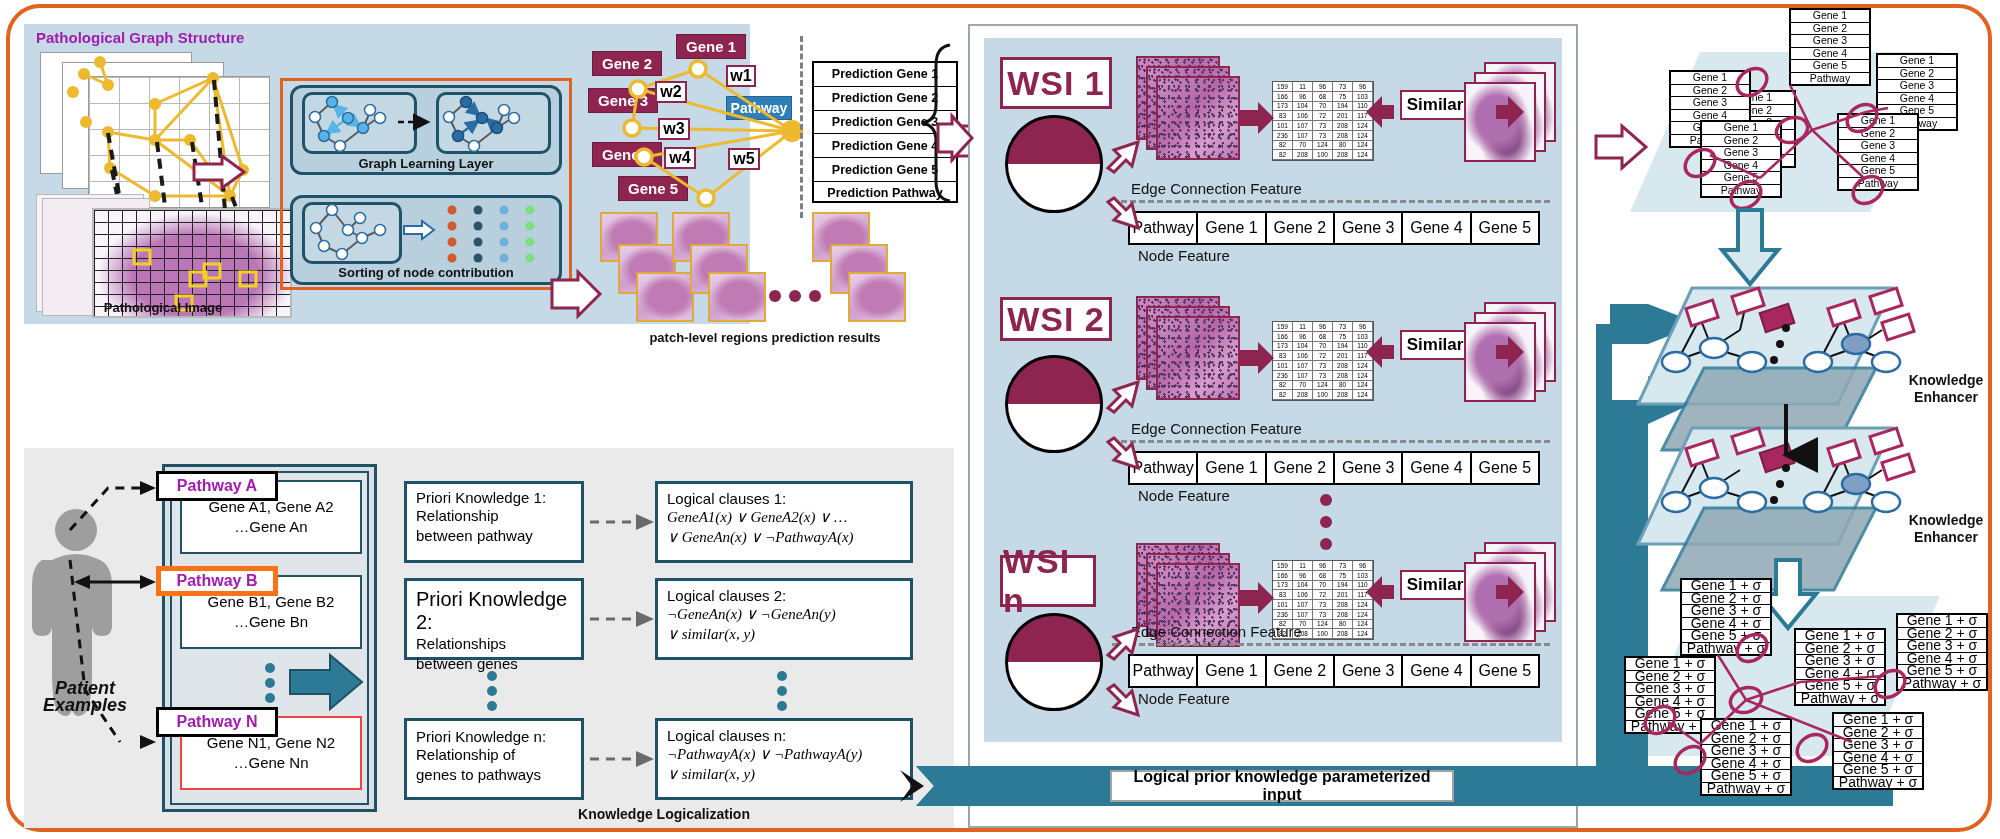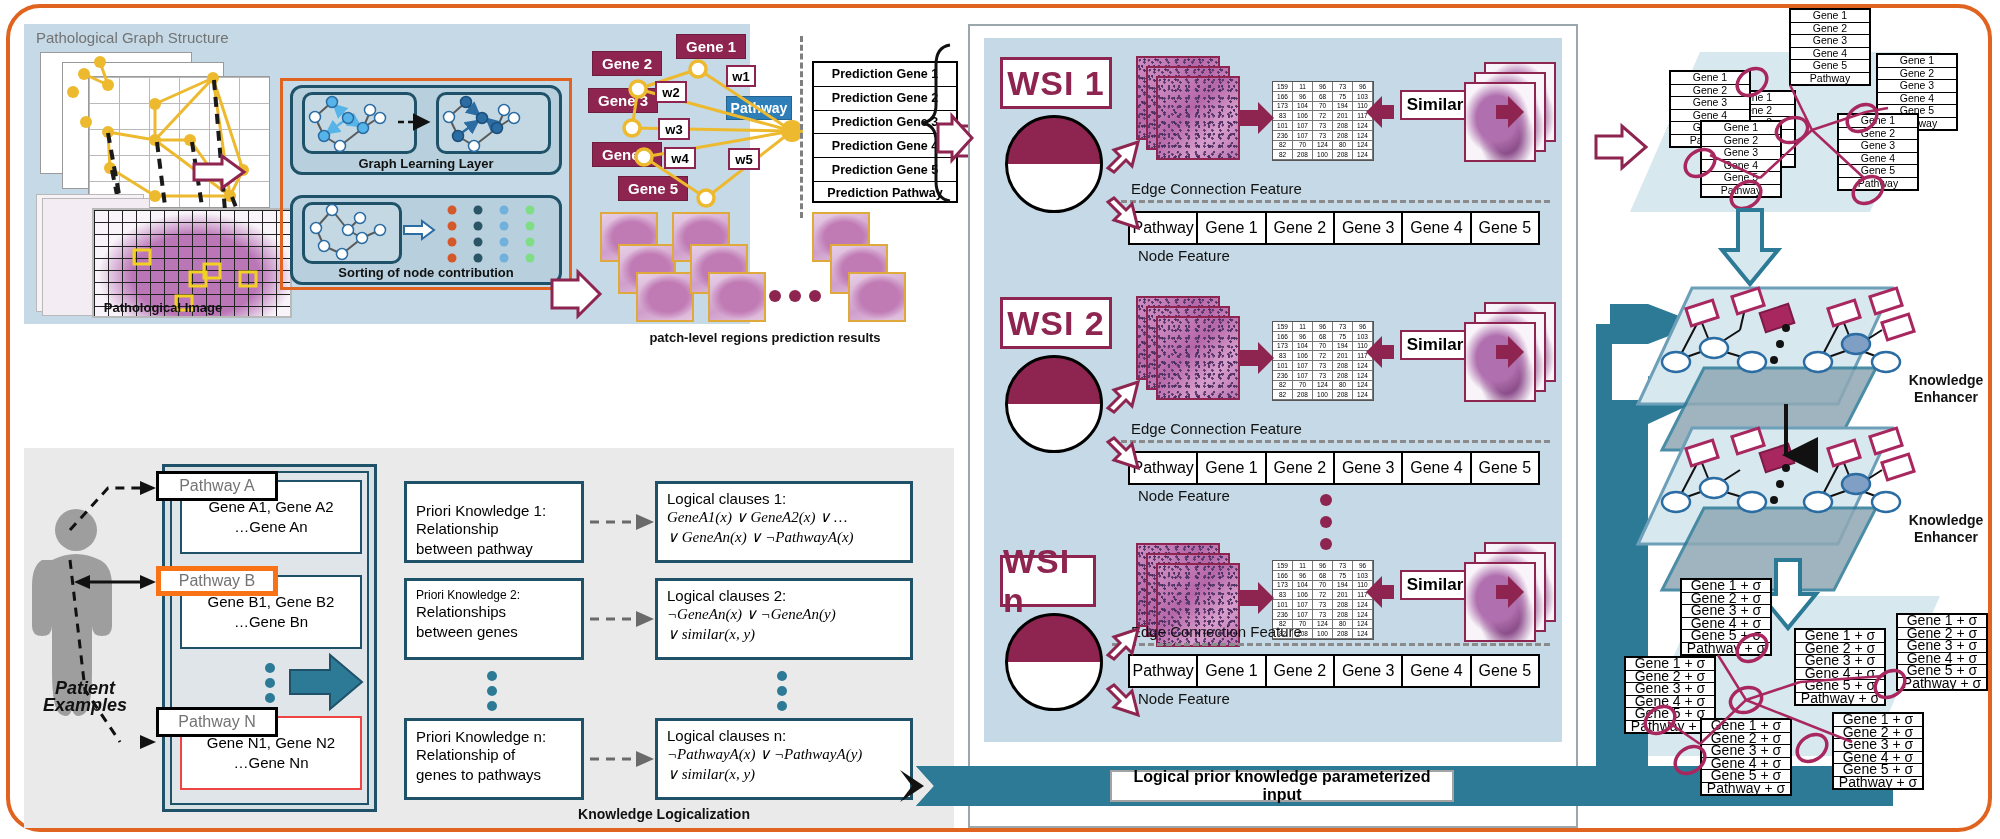--- a/index.html
+++ b/index.html
@@ -10,35 +10,35 @@
   .frame{
     position:absolute;left:6px;top:4px;width:1986px;height:828px;
     border:4px solid #e0631f;border-radius:34px;box-sizing:border-box;
   }
 
   
   .panel-blue{background:#c5dae6;}
   .panel-gray{background:#eaeaea;}
 
   
-  .ttl{font-weight:normal;color:#737373;}
+  .ttl{font-weight:bold;color:#a21caf;}
   .cap{font-weight:bold;color:#111;text-align:center;}
 
   
   .wbox{background:#fff;border:2px solid #a3a3a3;box-sizing:border-box;
         display:flex;align-items:center;justify-content:center;text-align:center;}
   .tealbox{background:#fff;border:3px solid #1f5269;box-sizing:border-box;}
   .genebox{background:#8e2550;color:#fff;font-weight:bold;
            display:flex;align-items:center;justify-content:center;
            border:1px solid #6d1c3d;box-sizing:border-box;}
   .pathbox{background:#2e7fb8;color:#fff;font-weight:bold;
            display:flex;align-items:center;justify-content:center;
            border:1px solid #24628f;box-sizing:border-box;}
   .wtag{background:#fff;border:2px solid #8e2550;color:#000;font-weight:bold;
-        display:flex;align-items:center;justify-content:center;box-sizing:border-box;font-size:13px;}
+        display:flex;align-items:center;justify-content:center;box-sizing:border-box;font-size:16px;}
   .wsibox{background:#fff;border:3px solid #8e2550;color:#8e2550;
           font-weight:bold;font-size:34px;display:flex;align-items:center;
           justify-content:center;box-sizing:border-box;letter-spacing:1px;}
   .simbox{background:#fff;border:2px solid #8e2550;color:#000;font-weight:bold;
           font-size:17px;display:flex;align-items:center;justify-content:center;
           box-sizing:border-box;}
 
   
   .predlist{border:2px solid #000;background:#fff;box-sizing:border-box;}
   .predrow{border-bottom:1px solid #000;height:22.8px;display:flex;align-items:center;
@@ -408,27 +408,27 @@
       <polygon points="90,575 74,582 90,589"></polygon>
     </g>
     <g fill="#2d7a97">
         <circle cx="270" cy="668" r="5"></circle>
         <circle cx="270" cy="683" r="5"></circle>
         <circle cx="270" cy="698" r="5"></circle>
       </g>
     <polygon points="290,670 330,670 330,655 362,682 330,709 330,694 290,694" fill="#2d7a97" stroke="#1f5269" stroke-width="2"></polygon>
   </svg>
 
-  <div class="abs tealbox" style="left:404px;top:481px;width:180px;height:82px;padding:18px 9px;">
+  <div class="abs tealbox" style="left:404px;top:481px;width:180px;height:82px;padding:5px 9px;">
     <div style="font-size:15px;">Priori Knowledge 1:</div>
     <div style="font-size:15px;white-space:pre-line;line-height:20px;">Relationship
 between pathway</div>
   </div>
   <div class="abs tealbox" style="left:404px;top:578px;width:180px;height:82px;padding:7px 9px;">
-    <div style="font-size:12px;">Priori Knowledge 2:</div>
+    <div style="font-size:20px;">Priori Knowledge 2:</div>
     <div style="font-size:15px;white-space:pre-line;line-height:20px;">Relationships
 between genes</div>
   </div>
   <div class="abs tealbox" style="left:404px;top:718px;width:180px;height:82px;padding:7px 9px;">
     <div style="font-size:15px;">Priori Knowledge n:</div>
     <div style="font-size:15px;white-space:pre-line;line-height:20px;">Relationship  of
 genes to pathways</div>
   </div>
 
   <div class="abs tealbox" style="left:655px;top:481px;width:258px;height:82px;padding:6px 9px;">
@@ -533,21 +533,21 @@
   <div class="nfstrip" style="position:absolute;left:1128px;top:211px;width:412px;">
     <div class="nfcell">Pathway</div>
     <div class="nfcell">Gene 1</div>
     <div class="nfcell">Gene 2</div>
     <div class="nfcell">Gene 3</div>
     <div class="nfcell">Gene 4</div>
     <div class="nfcell">Gene 5</div>
   </div>
   <div class="abs" style="left:1138px;top:247px;font-size:15px;color:#111;">Node Feature</div>
 
-  <div class="abs wsibox" style="left:1000px;top:297px;width:112px;height:52px;text-align:right;">WSI 2</div>
+  <div class="abs wsibox" style="left:1000px;top:297px;width:112px;height:44px;text-align:right;">WSI 2</div>
   <div class="abs pie" style="left:1005px;top:355px;width:98px;height:98px;"></div>
   <div class="abs patchimg" style="left:1136px;top:296px;width:84px;height:84px;"></div>
   <div class="abs patchimg" style="left:1146px;top:306px;width:84px;height:84px;"></div>
   <div class="abs patchimg" style="left:1156px;top:316px;width:84px;height:84px;"></div>
   <div class="matrix" style="position:absolute;left:1272px;top:321px;width:102px;height:80px;grid-template-columns:repeat(5,1fr);grid-template-rows:repeat(8,1fr);">
       <span>159</span>
       <span>11</span>
       <span>96</span>
       <span>73</span>
       <span>96</span>

